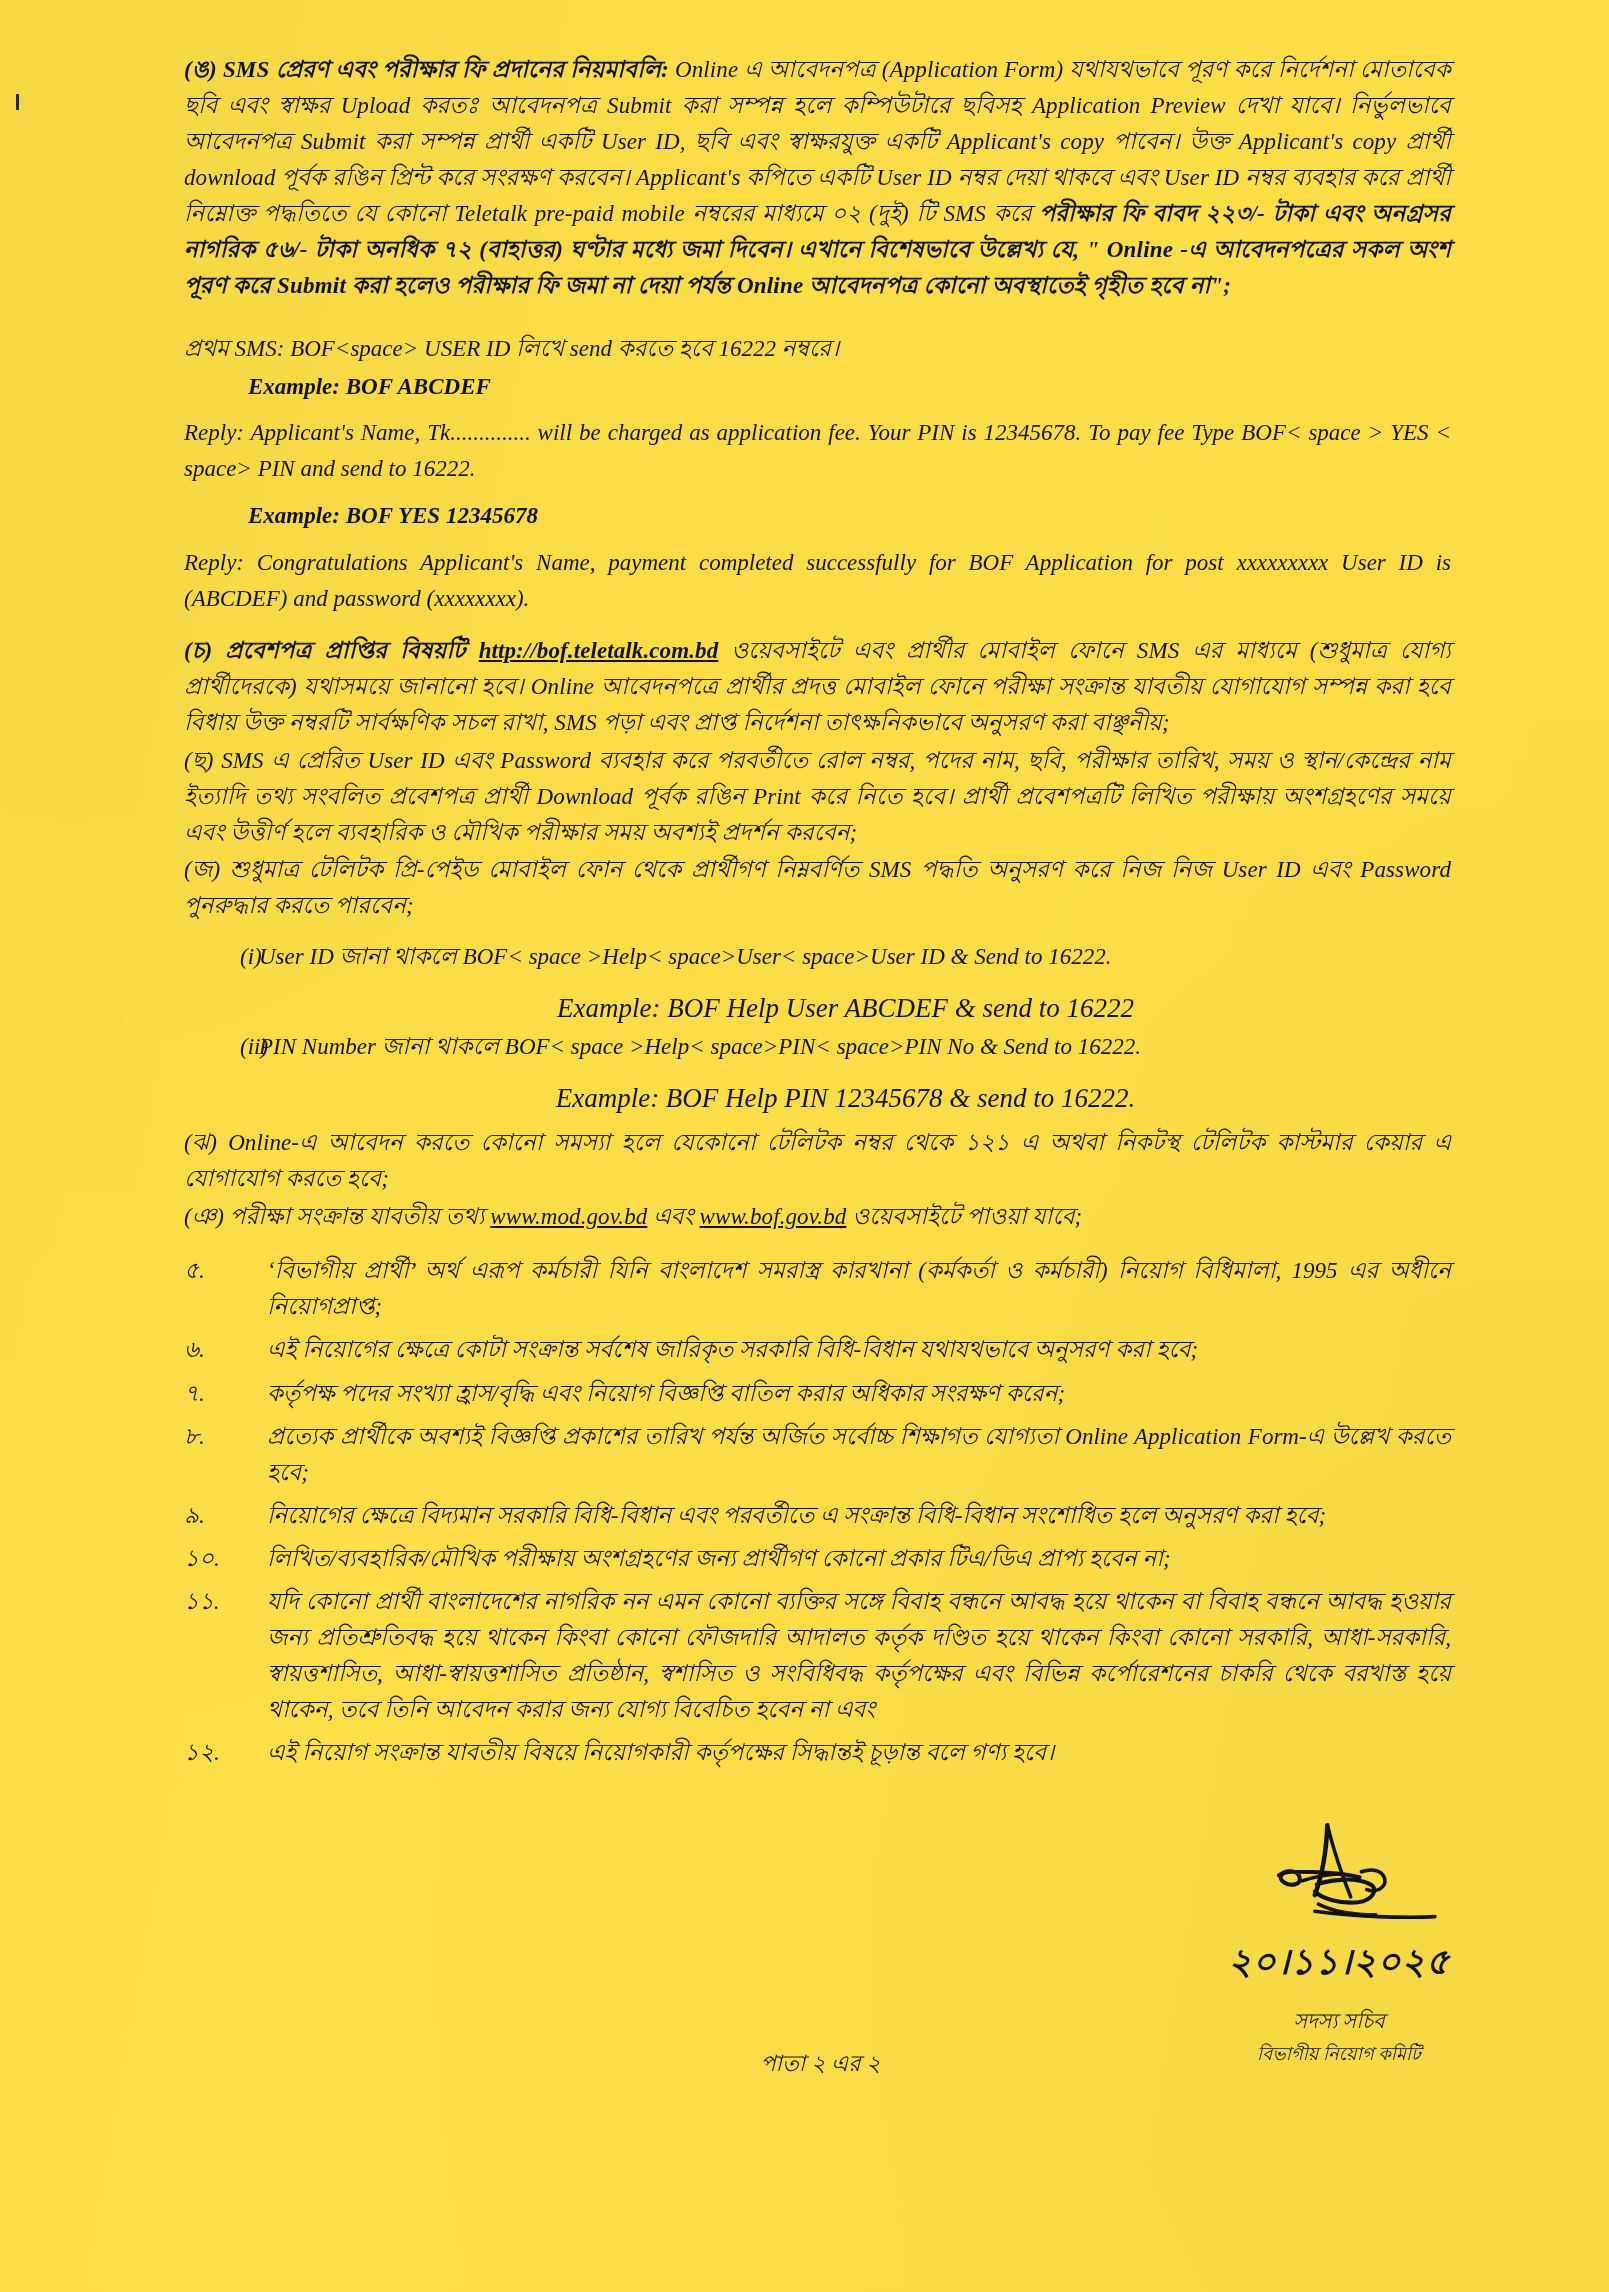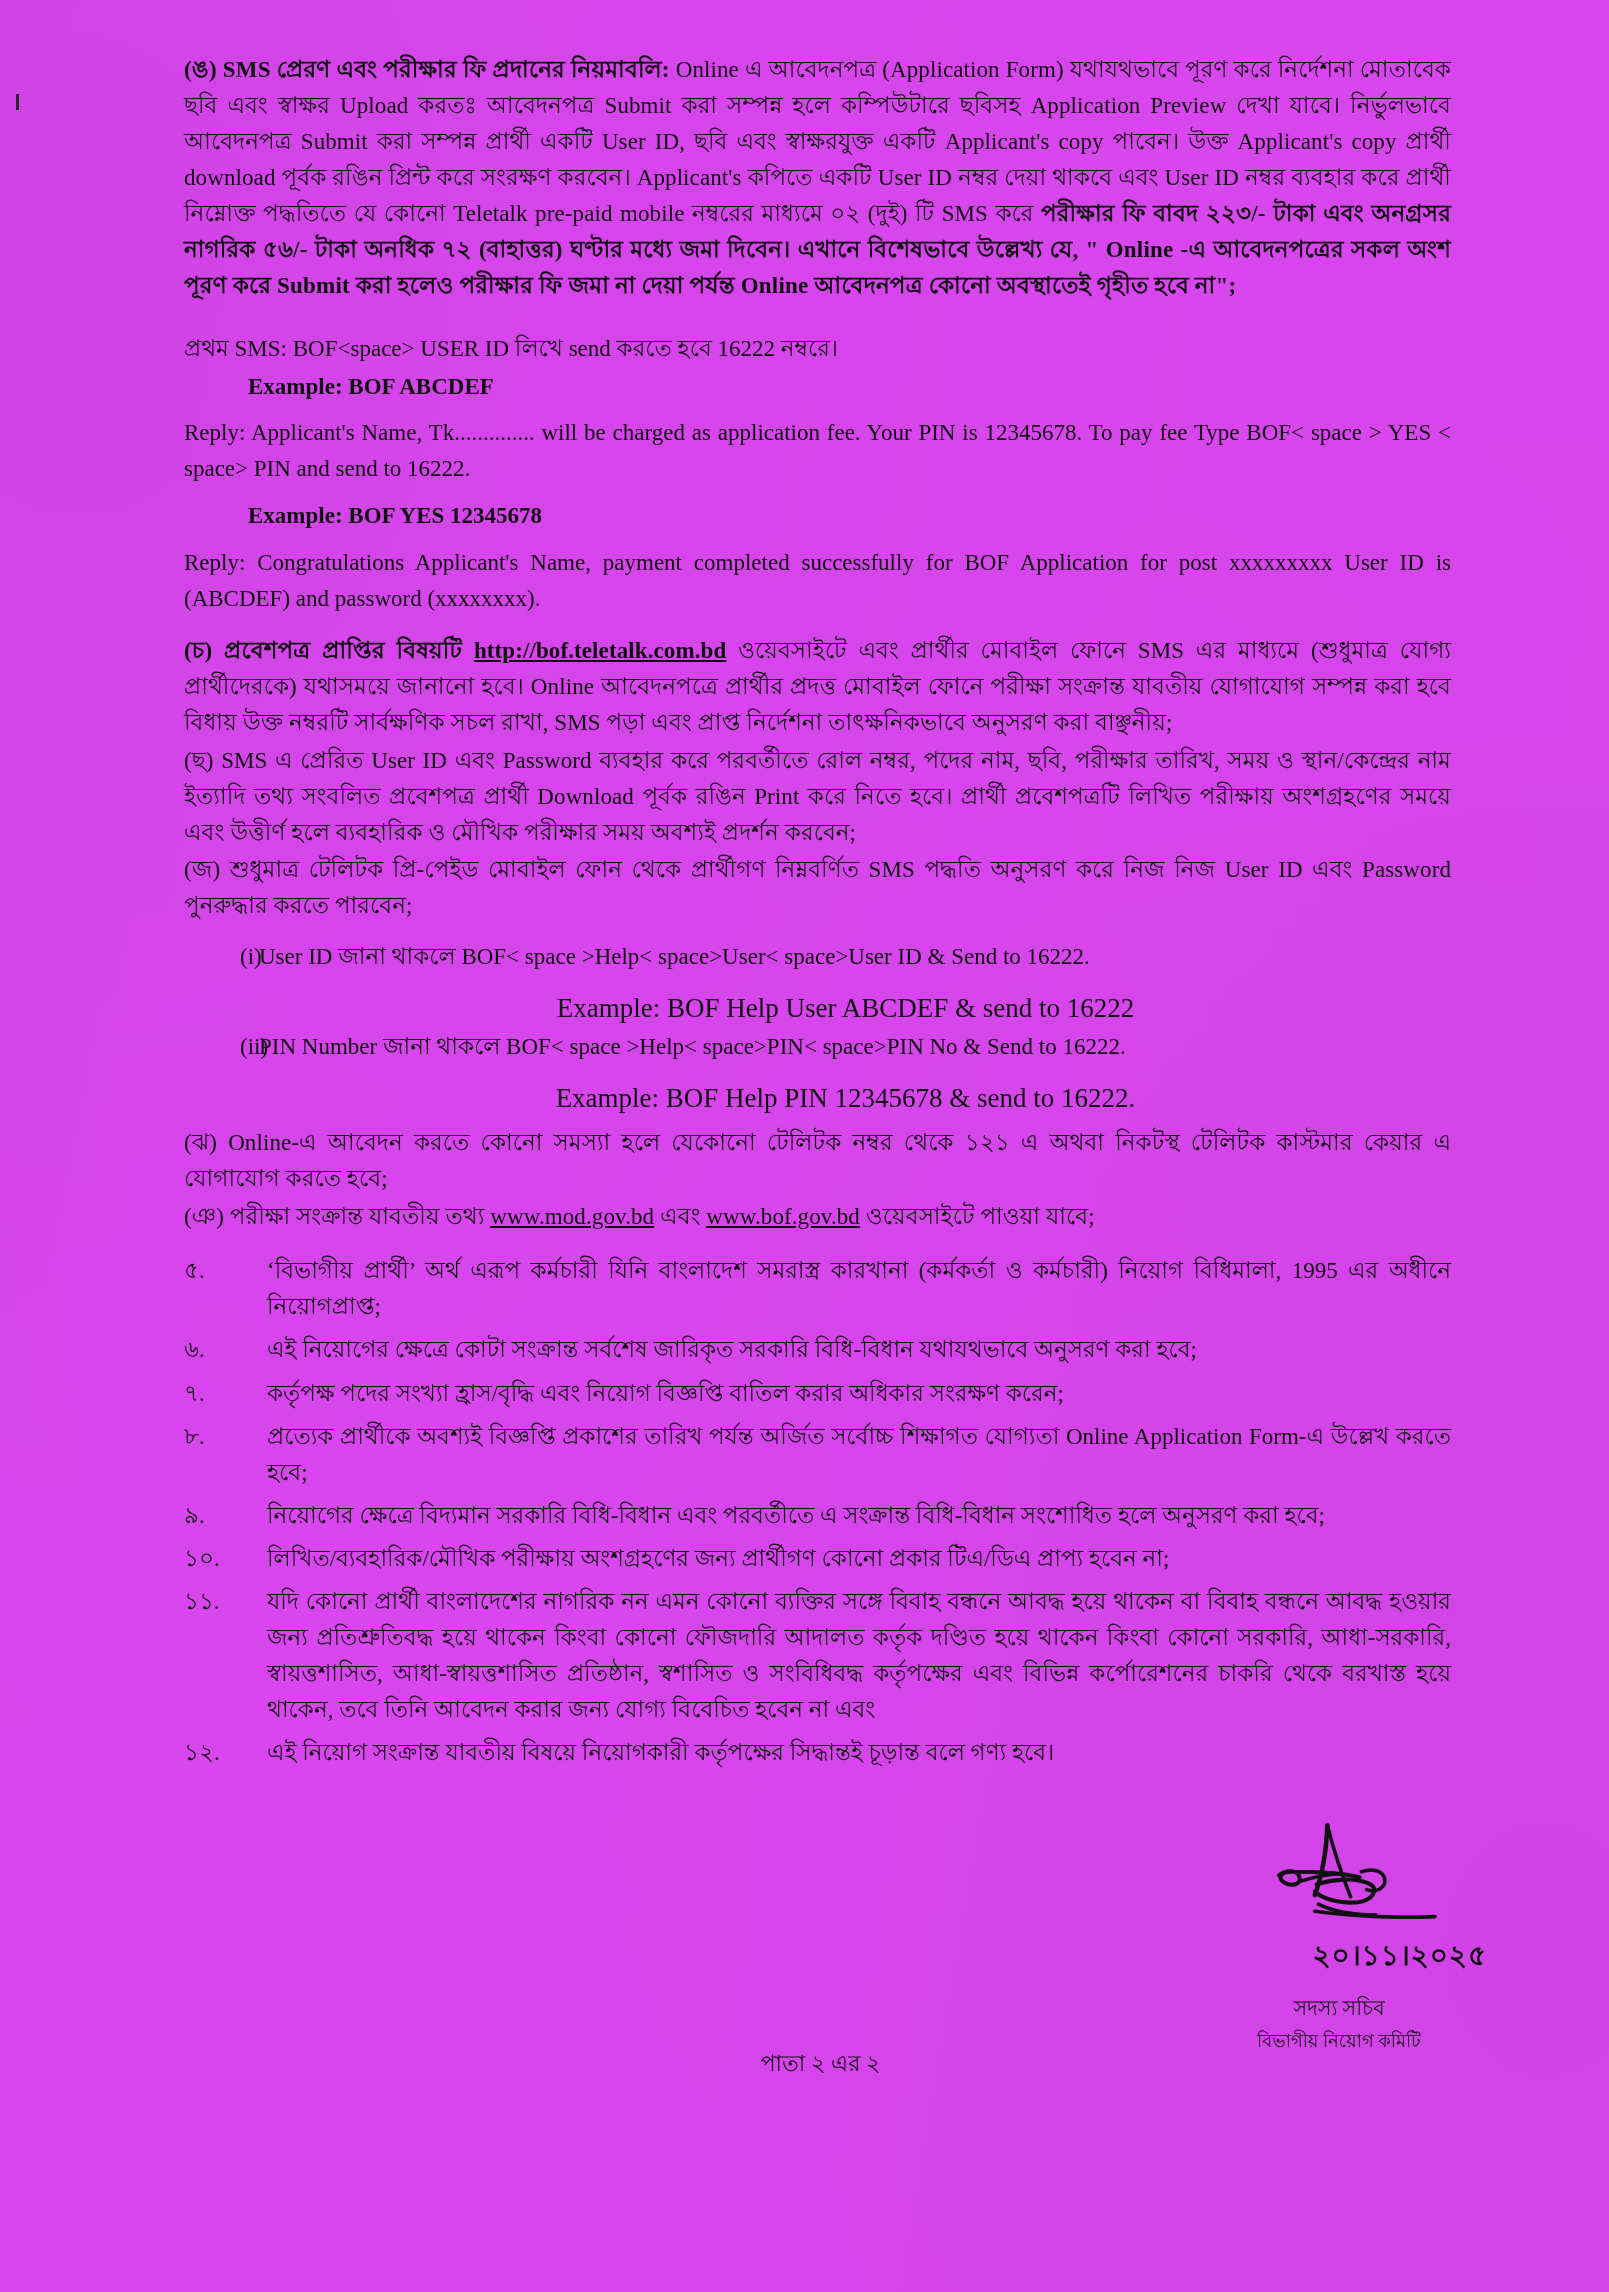--- a/index.html
+++ b/index.html
@@ -5,25 +5,26 @@
 <style>
   html, body {
     margin: 0;
     padding: 0;
     background: #ffffff;
   }
   .page {
     position: relative;
     width: 1609px;
     height: 2293px;
-    background: #d946ef;
+    background: #fde047;
     overflow: hidden;
     font-family: "Liberation Serif", "DejaVu Serif", serif;
     color: #111111;
     box-sizing: border-box;
+    font-style: italic;
   }
   
   .scan-noise {
     position: absolute;
     inset: 0;
     pointer-events: none;
     background:
       radial-gradient(ellipse at 5% 12%, rgba(0,0,0,0.028), rgba(0,0,0,0) 55%),
       radial-gradient(ellipse at 96% 85%, rgba(0,0,0,0.022), rgba(0,0,0,0) 60%),
       linear-gradient(100deg, rgba(0,0,0,0.012) 0%, rgba(0,0,0,0) 35%, rgba(0,0,0,0.015) 100%);
@@ -121,26 +122,25 @@
   
   .sig-block {
     position: absolute;
     left: 1191px;
     top: 1818px;
     width: 296px;
     text-align: center;
   }
   .sig-svg { display: block; margin: 0 auto; }
   .sig-date {
-    font-size: 28px;
+    font-size: 36px;
     font-weight: bold;
     letter-spacing: 0.9px;
     margin-top: -5.4px;
     font-family: "Liberation Serif", "DejaVu Serif", serif;
-    text-align: right;
   }
   .sig-role {
     font-size: 20.6px;
     margin-top: 12px;
   }
   .sig-committee {
     font-size: 18px;
     margin-top: 0;
   }
   .footer {

